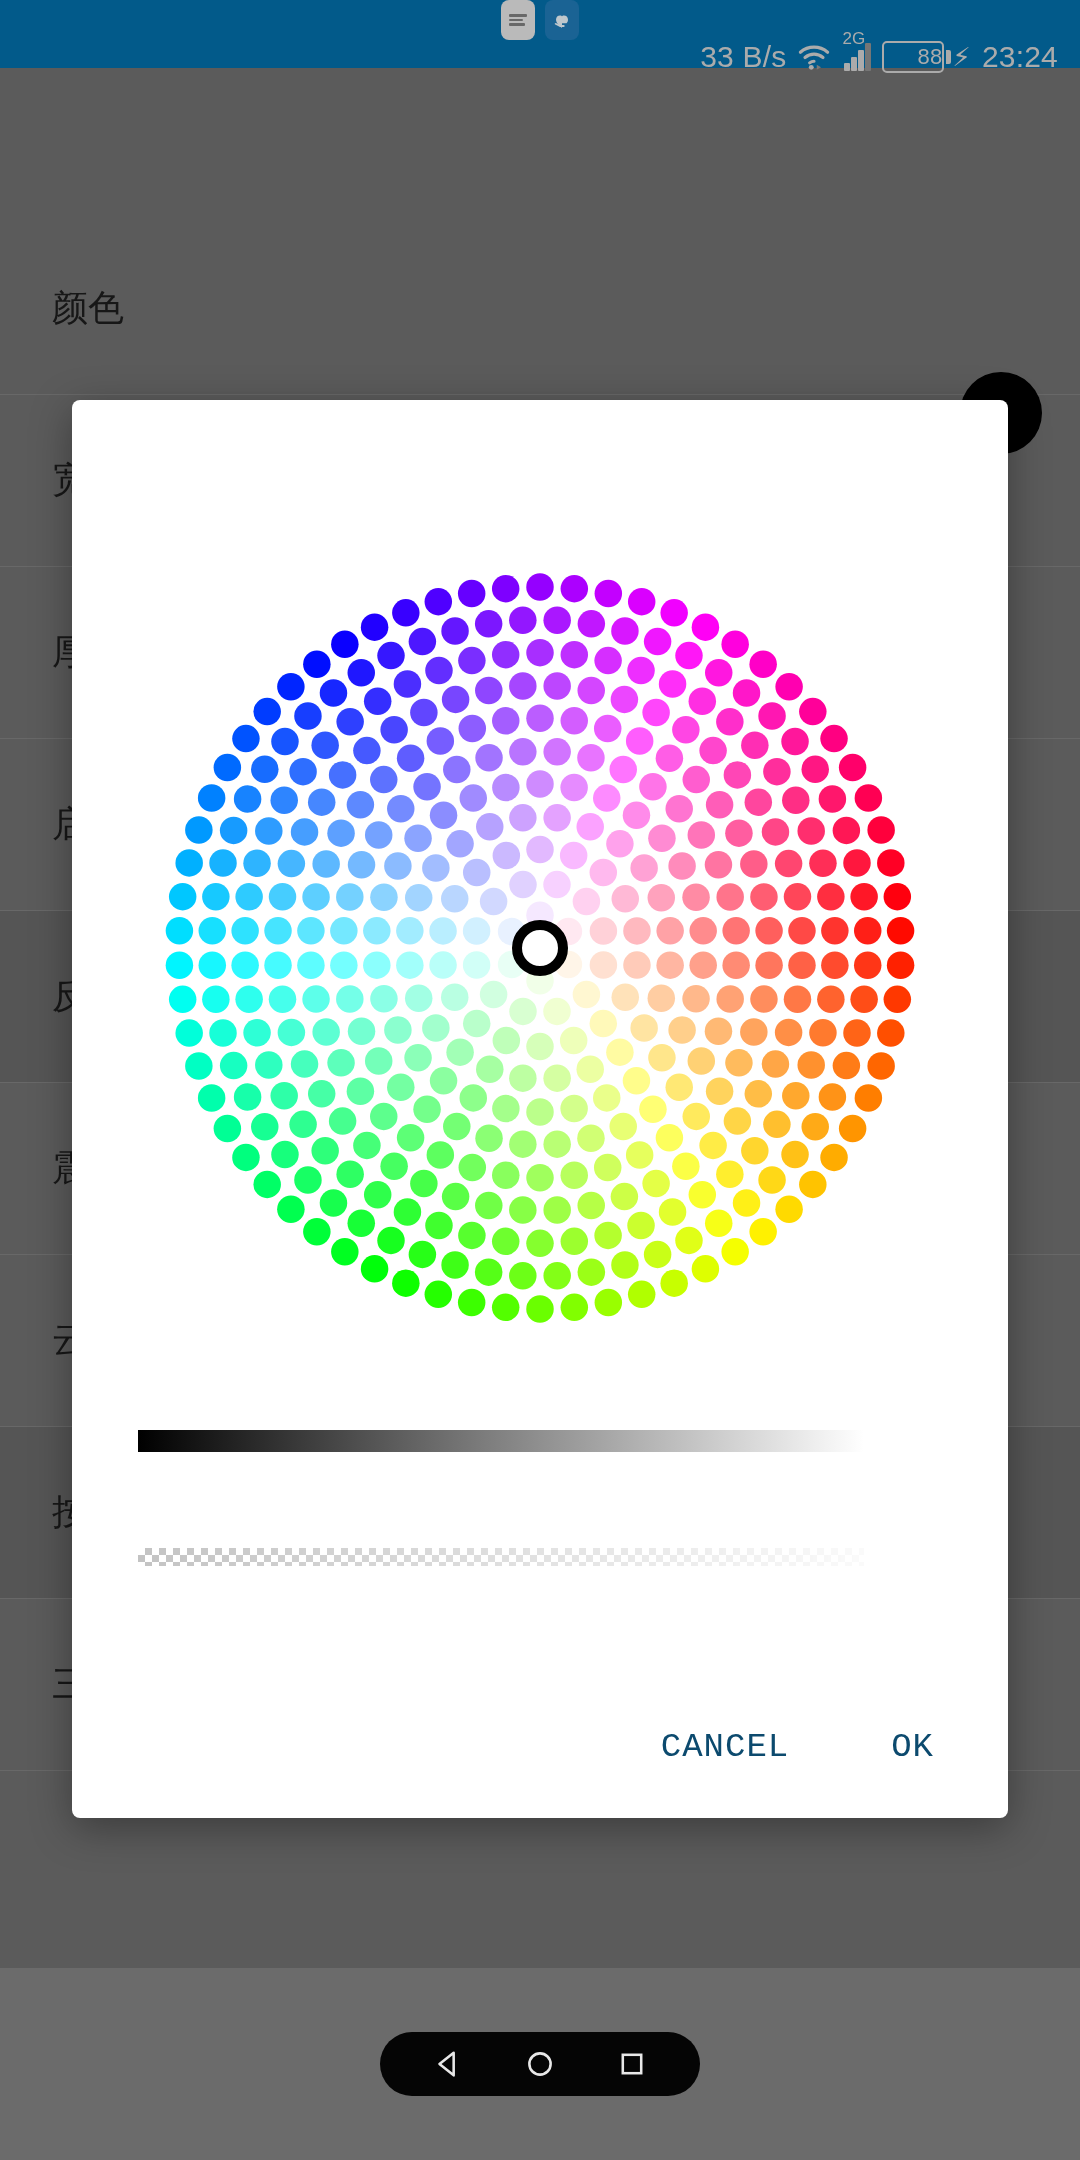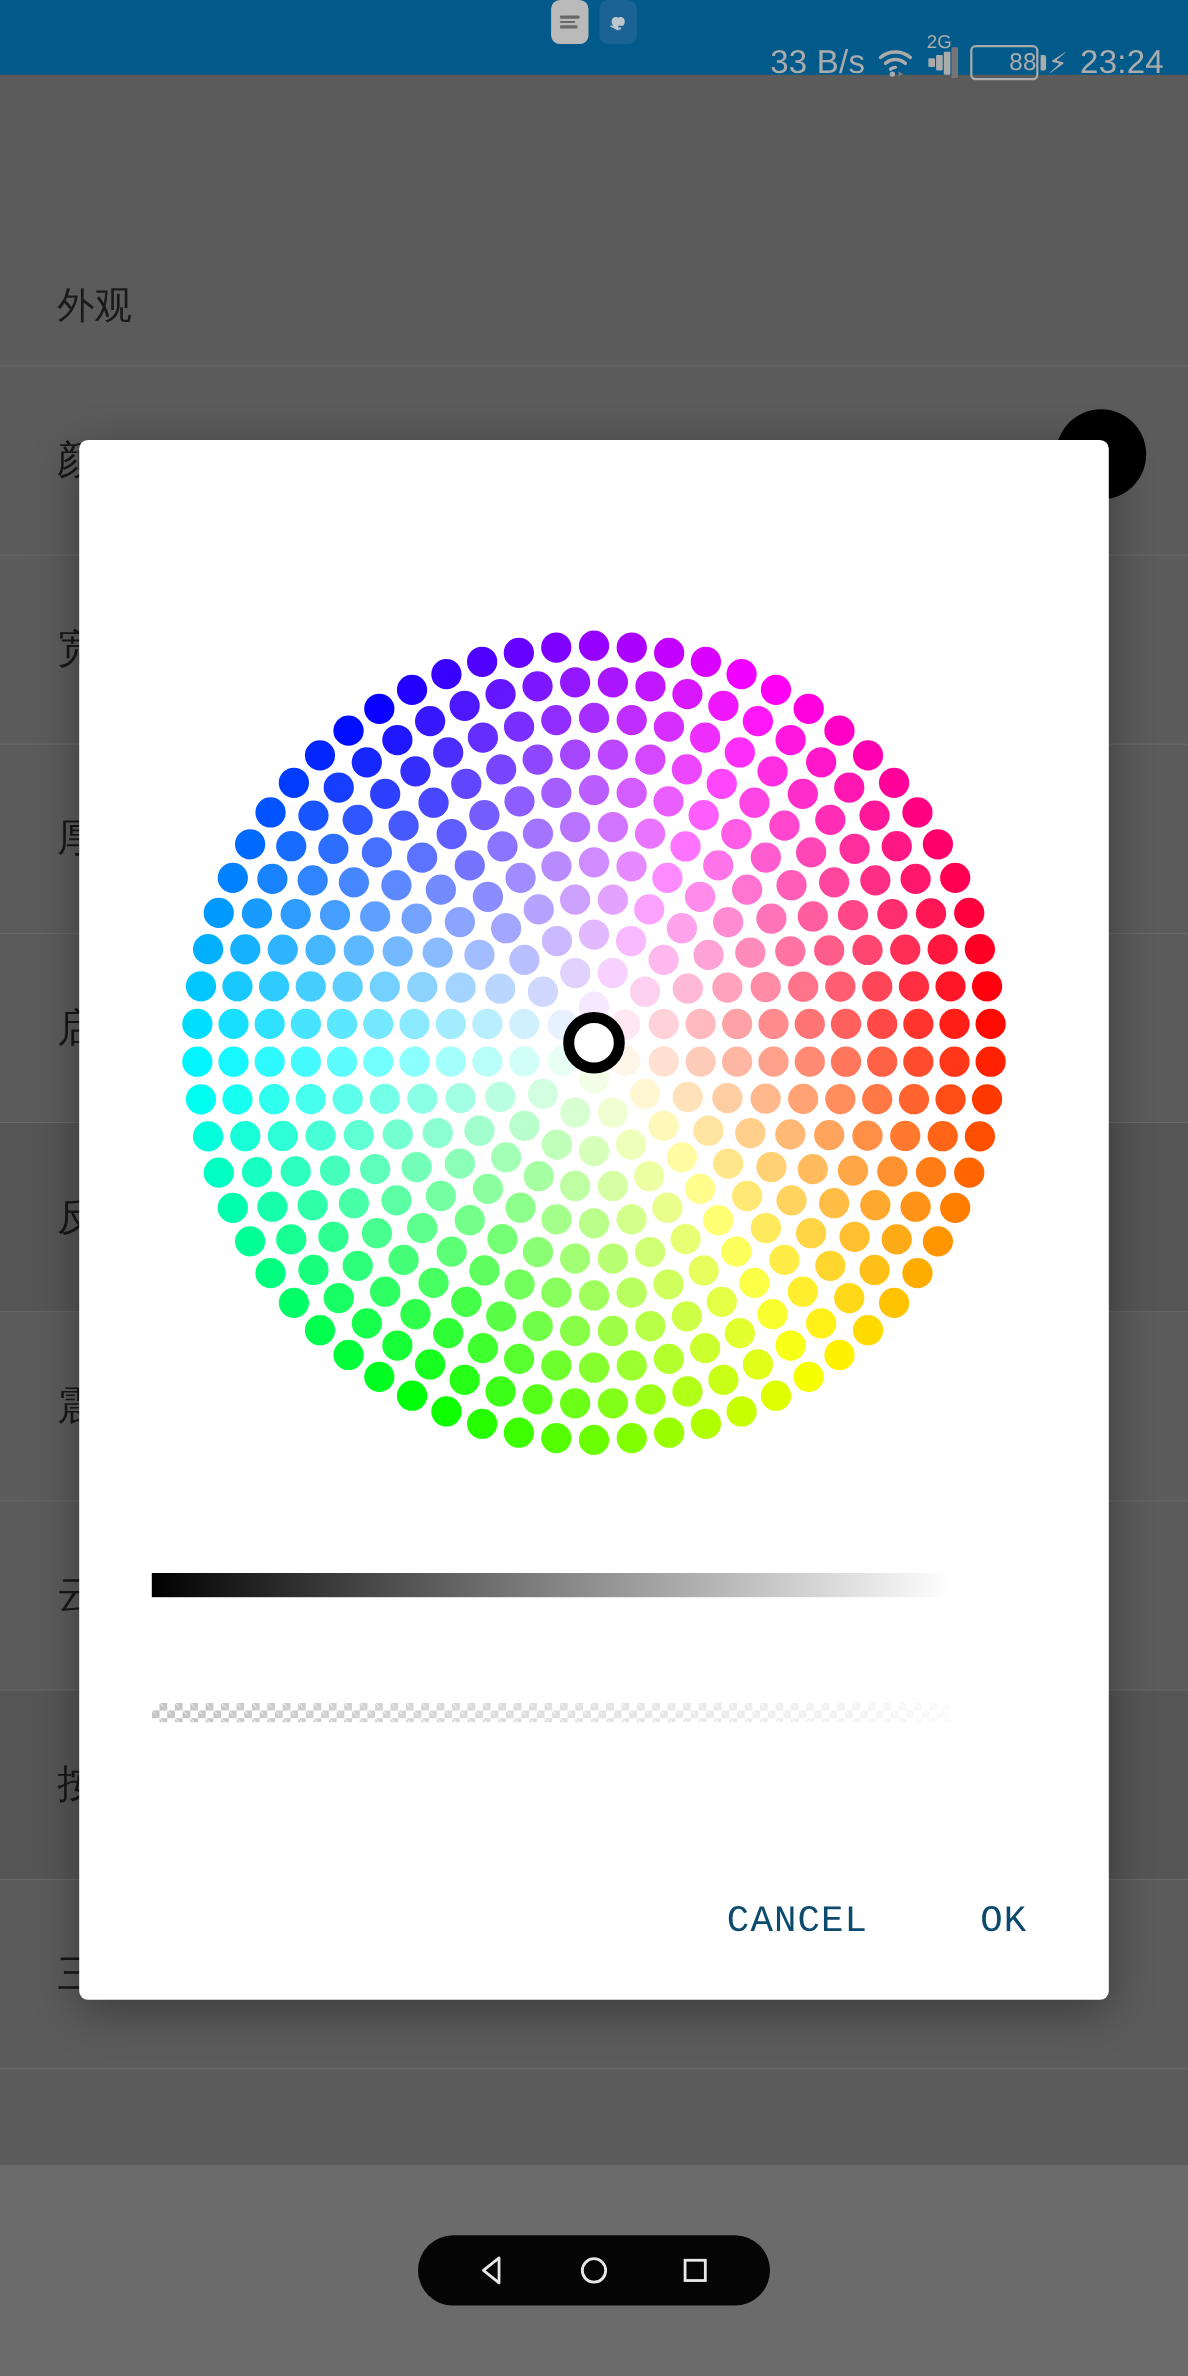--- a/index.html
+++ b/index.html
@@ -54,21 +54,21 @@
     margin-left: auto;
     display: flex;
     align-items: center;
     gap: 11px;
     color: #c8c8c8;
     font-size: 30px;
     letter-spacing: 0.2px;
   }
   .sb-net { font-size: 30px; color: #c8c8c8; }
   .sb-wifi svg { width: 34px; height: 30px; display:block; }
-  .sb-sig { display: flex; align-items: center; gap: 1px; position: relative; padding-left: 2px;}
+  .sb-sig { display: flex; align-items: flex-end; gap: 1px; position: relative; padding-left: 2px;}
   .sb-2g { font-size: 17px; color: #c8c8c8; position: absolute; top: -14px; left: 0; }
   .sb-sig .bar { width: 6px; background: #c8c8c8; border-radius: 1px; }
   .sb-sig .bar.b1 { height: 8px; }
   .sb-sig .bar.b2 { height: 14px; }
   .sb-sig .bar.b3 { height: 21px; }
   .sb-sig .bar.b4 { height: 28px; background: #8a8a8a; }
   .sb-batt {
     display: flex; align-items: center;
   }
   .batt-body {
@@ -309,21 +309,20 @@
         <span class="batt-tip"></span>
         <span class="batt-bolt">⚡</span>
       </span>
 
       <span class="sb-time">23:24</span>
     </div>
   </div>
 
 
   <div id="settings-list">
-    <div class="list-section-header">外观</div>
     <div class="list-row">颜色</div>
     <div class="list-row">宽度</div>
     <div class="list-row">厚度</div>
     <div class="list-row">启用</div>
     <div class="list-row highlight">反转</div>
     <div class="list-row">震动</div>
     <div class="list-row">云端</div>
     <div class="list-row highlight">按钮</div>
     <div class="list-row">三角</div>
   </div>

